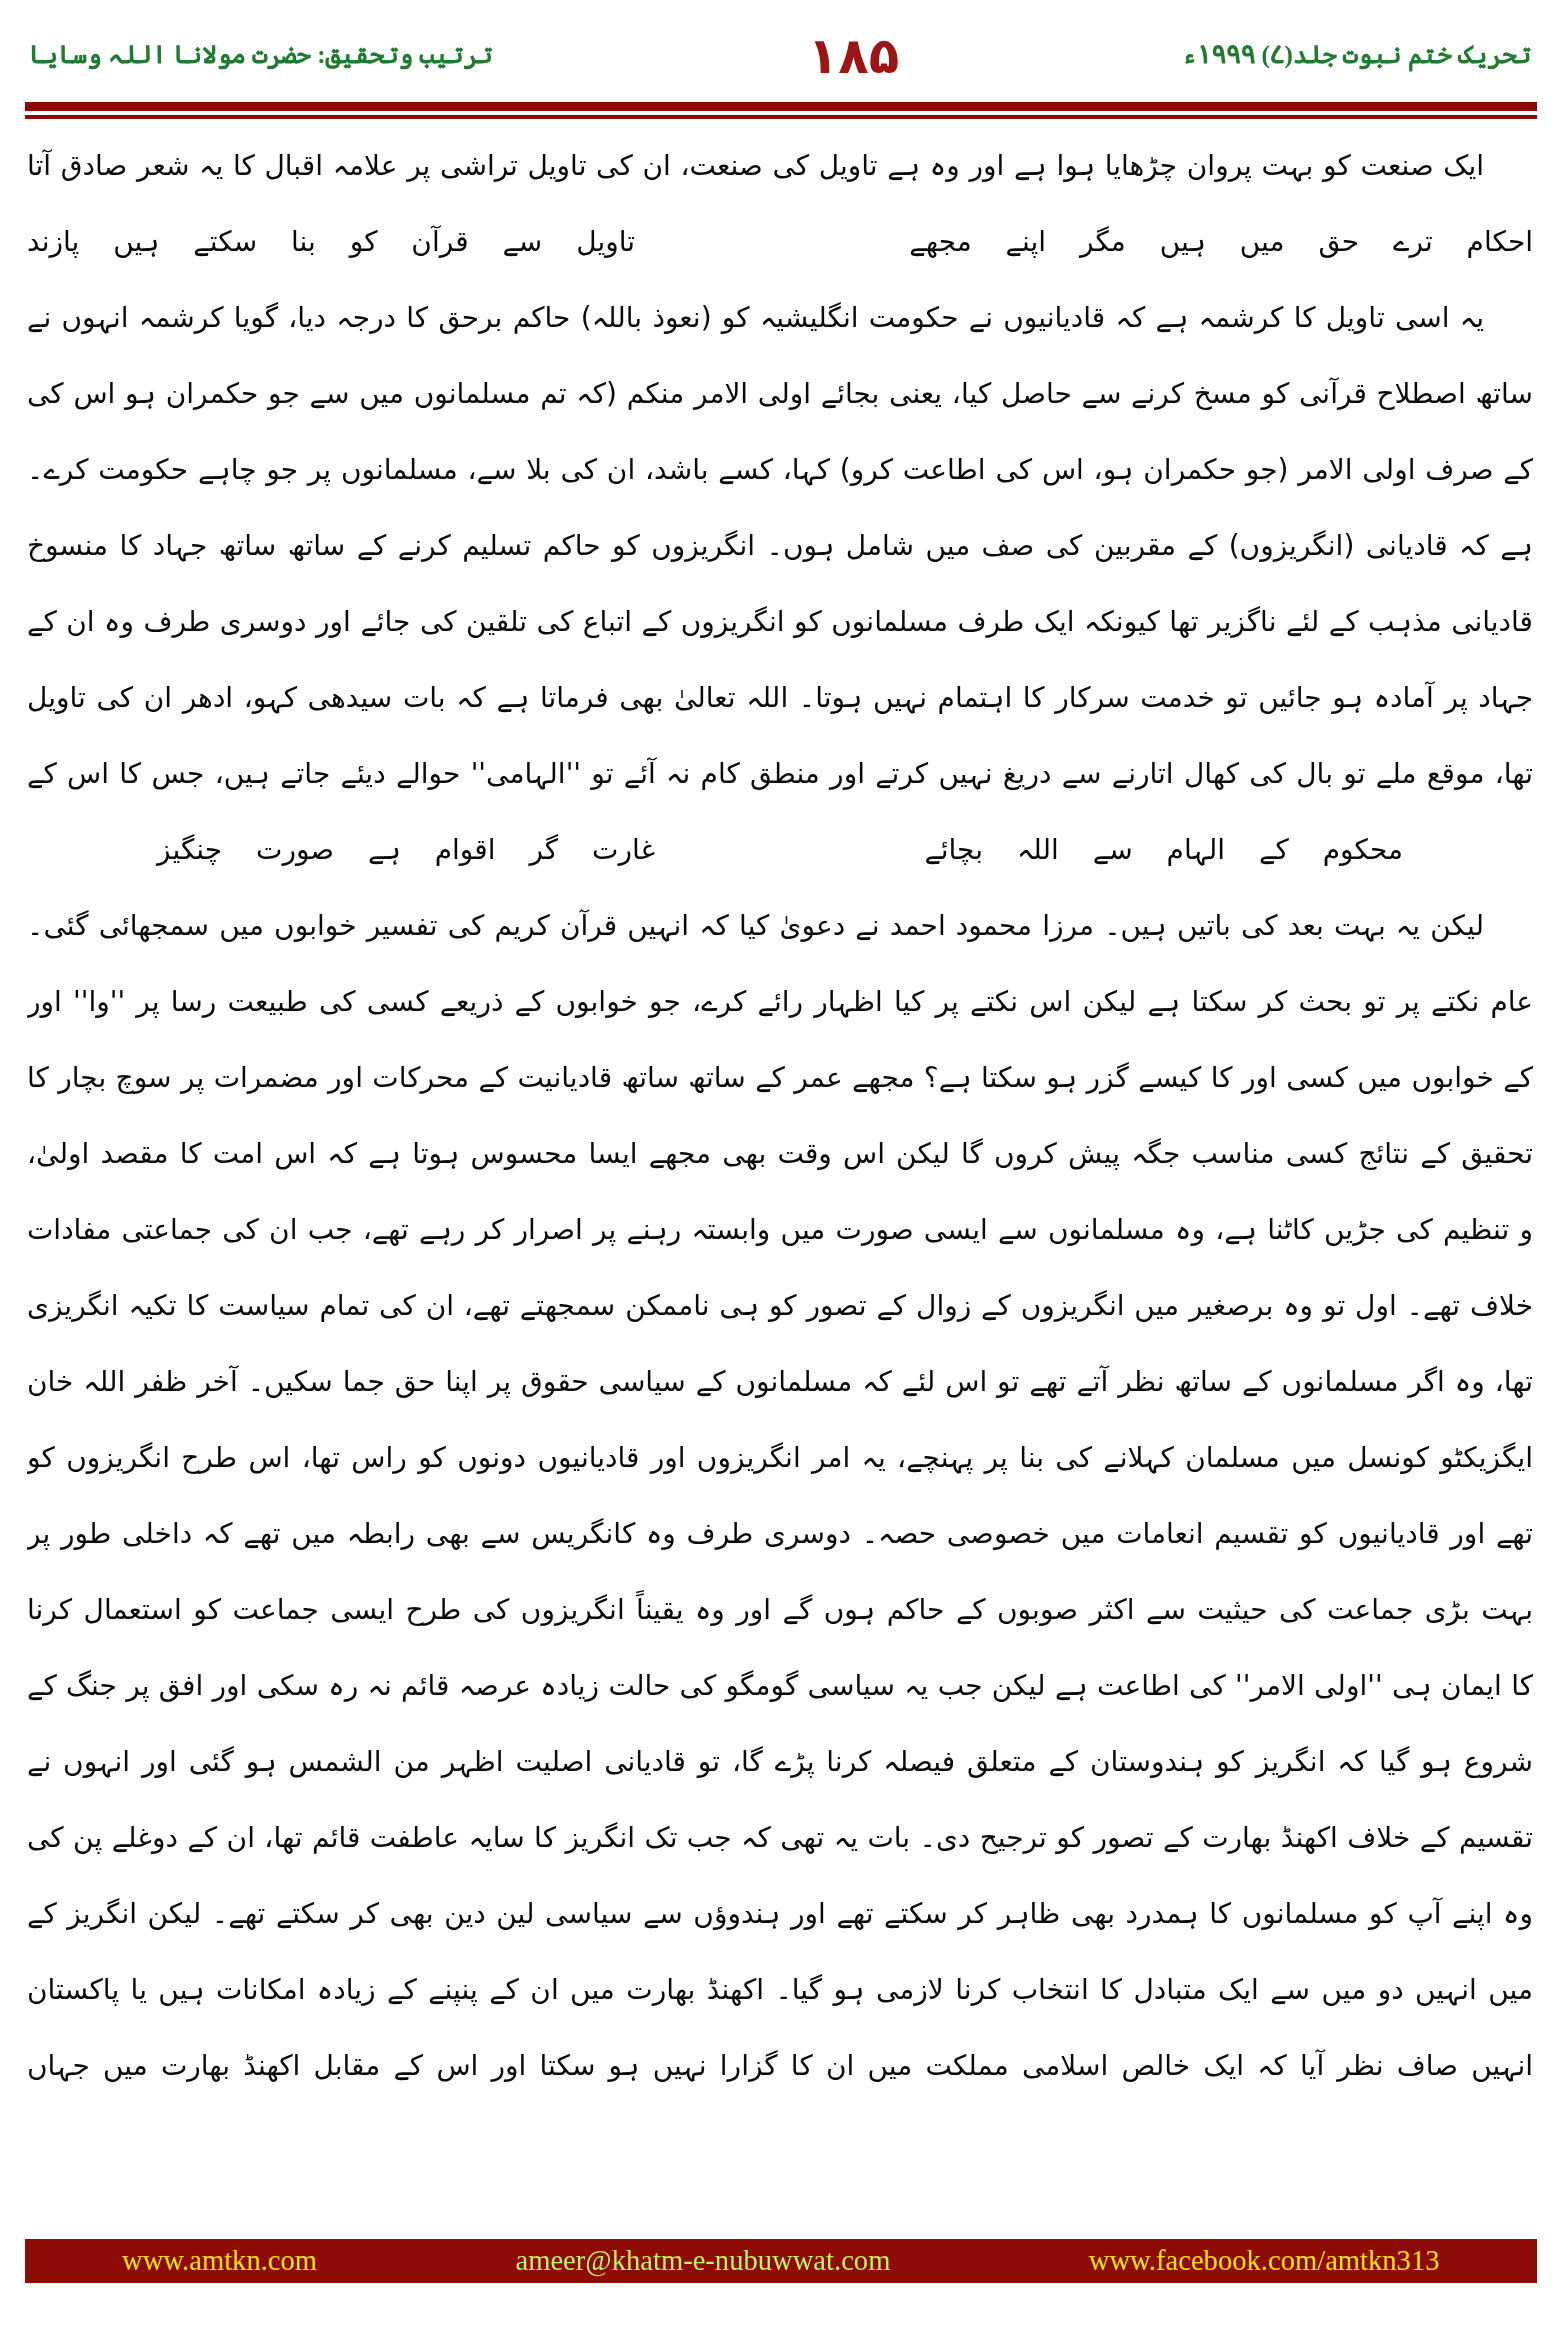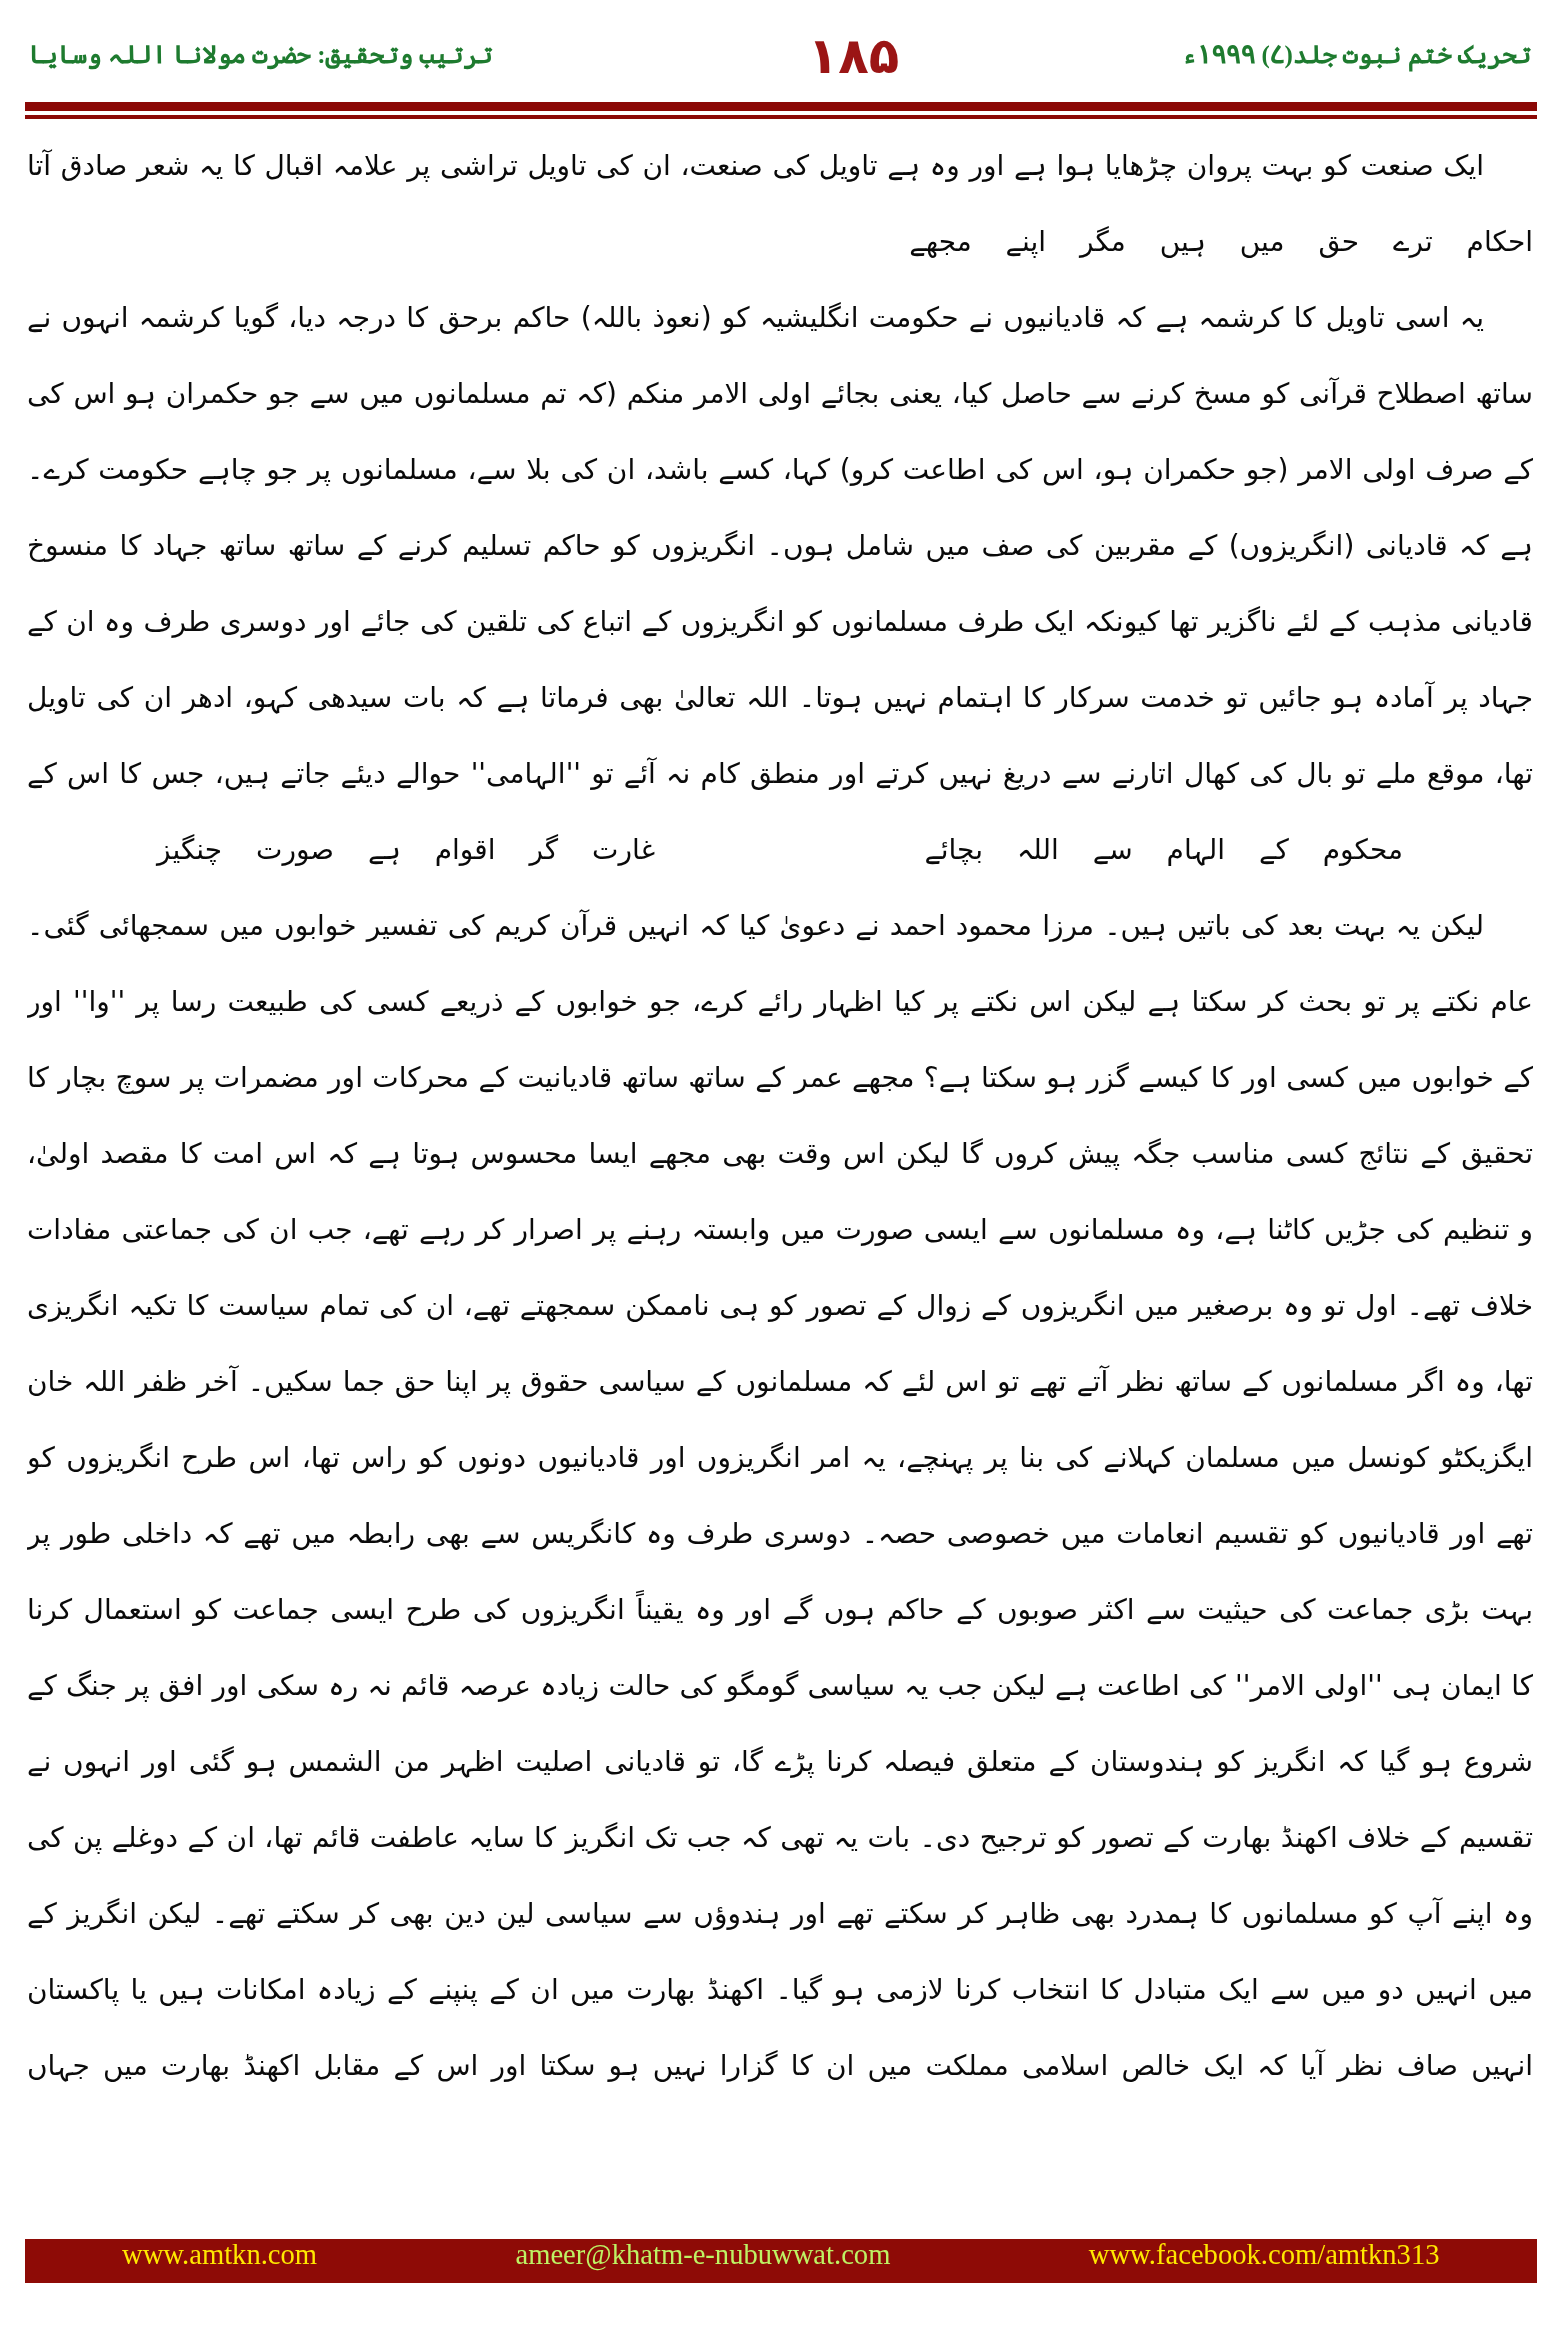--- a/index.html
+++ b/index.html
@@ -38,21 +38,21 @@
   .line.end{text-align:right;padding-left:546px;}
   .line.couplet{
     display:flex;justify-content:space-between;align-items:center;
   }
   .line.couplet .hemi{word-spacing:25px;white-space:nowrap;}
   .line.couplet.inset{padding:0 130px;}
   
   .footer-band{
     position:absolute;top:2239px;left:25px;right:23.5px;height:44px;
     background:var(--band);
-    display:flex;align-items:flex-start;justify-content:space-between;
+    display:flex;align-items:center;justify-content:space-between;
     padding:0 97px;box-sizing:border-box;
     font-family:"Liberation Serif",serif;font-size:28.6px;
   }
   .footer-band .site{color:var(--yellow);}
   .footer-band .mail{color:#bef264;}
 </style>
 </head>
 <body style="--green: #1e7b2f; --maroon: #9b1515; --rule: #8b0806; --band: #8e0b06; --yellow: #ffe800;">
 
 <div class="header">
@@ -60,20 +60,21 @@
   <span class="page-no">۱۸۵</span>
   <span class="side-title">تحریک ختم نبوت جلد(۷) ۱۹۹۹ء</span>
 </div>
 <div class="rule-thick"></div>
 <div class="rule-thin"></div>
 
 <div class="page-body">
     <div class="line indent">ایک صنعت کو بہت پروان چڑھایا ہوا ہے اور وہ ہے تاویل کی صنعت، ان کی تاویل تراشی پر علامہ اقبال کا یہ شعر صادق آتا ہے ؎</div>
     <div class="line couplet">
       <span class="hemi">احکام ترے حق میں ہیں مگر اپنے مجھے</span>
+      <span class="hemi">تاویل سے قرآن کو بنا سکتے ہیں پازند</span>
     </div>
     <div class="line indent">یہ اسی تاویل کا کرشمہ ہے کہ قادیانیوں نے حکومت انگلیشیہ کو (نعوذ باللہ) حاکم برحق کا درجہ دیا، گویا کرشمہ انہوں نے تاویل کے</div>
     <div class="line just">ساتھ اصطلاح قرآنی کو مسخ کرنے سے حاصل کیا، یعنی بجائے اولی الامر منکم (کہ تم مسلمانوں میں سے جو حکمران ہو اس کی اطاعت کرو)</div>
     <div class="line just">کے صرف اولی الامر (جو حکمران ہو، اس کی اطاعت کرو) کہا، کسے باشد، ان کی بلا سے، مسلمانوں پر جو چاہے حکومت کرے۔ صرف شرط یہ</div>
     <div class="line just">ہے کہ قادیانی (انگریزوں) کے مقربین کی صف میں شامل ہوں۔ انگریزوں کو حاکم تسلیم کرنے کے ساتھ ساتھ جہاد کا منسوخ قرار دیا جانا،</div>
     <div class="line just">قادیانی مذہب کے لئے ناگزیر تھا کیونکہ ایک طرف مسلمانوں کو انگریزوں کے اتباع کی تلقین کی جائے اور دوسری طرف وہ ان کے خلاف</div>
     <div class="line just">جہاد پر آمادہ ہو جائیں تو خدمت سرکار کا اہتمام نہیں ہوتا۔ اللہ تعالیٰ بھی فرماتا ہے کہ بات سیدھی کہو، ادھر ان کی تاویل آمیز تفاسیر میں الجھاؤ</div>
     <div class="line just">تھا، موقع ملے تو بال کی کھال اتارنے سے دریغ نہیں کرتے اور منطق کام نہ آئے تو ''الہامی'' حوالے دیئے جاتے ہیں، جس کا اس کے سوا</div>
     <div class="line couplet inset">
       <span class="hemi">محکوم کے الہام سے اللہ بچائے</span>

